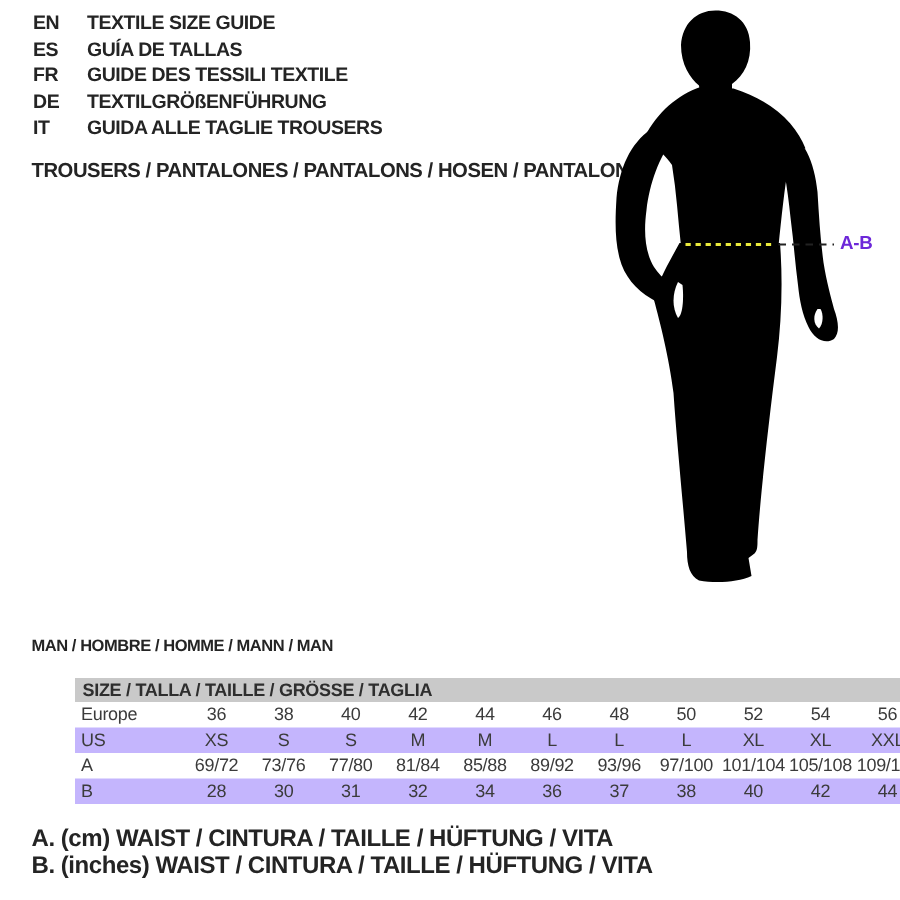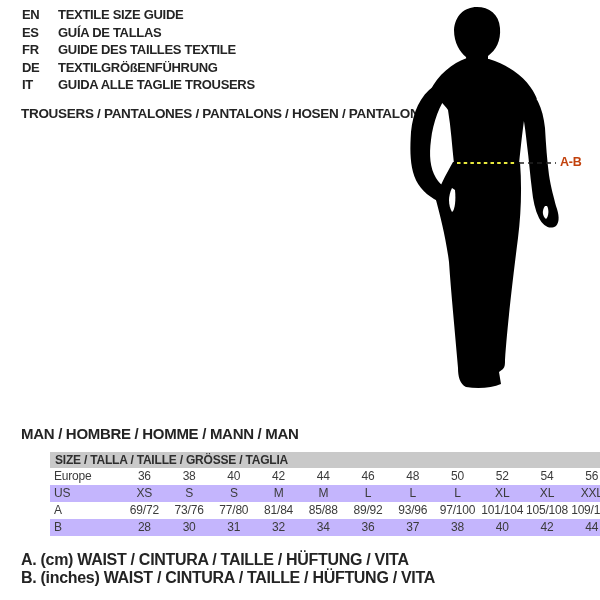--- a/index.html
+++ b/index.html
@@ -10,24 +10,24 @@
   
   .lang-block{position:absolute;left:22px;top:6px;}
   .lang-row{display:flex;height:17.5px;align-items:center;
     font-weight:bold;font-size:13px;letter-spacing:-0.3px;color:#242424;}
   .lang-code{width:36px;}
   .category{position:absolute;left:21px;top:106px;
     font-weight:bold;font-size:13.5px;letter-spacing:-0.3px;color:#242424;}
   
   .figure-svg{position:absolute;left:0;top:0;width:600px;height:600px;}
   .ab-label{position:absolute;left:560px;top:155px;font-size:12.5px;
-    font-weight:600;letter-spacing:-0.2px;color:#c2410c;}
+    font-weight:600;letter-spacing:-0.2px;color:#6d28d9;}
   
   .section-title{position:absolute;left:21px;top:425px;
-    font-weight:bold;font-size:15px;letter-spacing:-0.3px;color:#242424;}
+    font-weight:bold;font-size:11px;letter-spacing:-0.3px;color:#242424;}
   
   .size-table{position:absolute;left:18px;top:452px;width:564px;
     font-size:12px;color:#3b3b3b;letter-spacing:-0.2px;margin-left:32px;}
   .thead{background:#c9c9c9;height:16px;line-height:16px;padding-left:5px;
     font-weight:bold;font-size:12px;color:#2e2e2e;}
   .trow{display:flex;height:17px;line-height:17px;}
   .trow.alt{background:#c4b5fd;}
   .tlabel{width:72px;padding-left:4px;box-sizing:border-box;}
   .tcell{flex:1;text-align:center;}
   
@@ -41,21 +41,21 @@
   <div class="lang-row">
     <span class="lang-code">EN</span>
     <span>TEXTILE SIZE GUIDE</span>
   </div>
   <div class="lang-row">
     <span class="lang-code">ES</span>
     <span>GUÍA DE TALLAS</span>
   </div>
   <div class="lang-row">
     <span class="lang-code">FR</span>
-    <span>GUIDE DES TAILLES TEXTILE</span>
+    <span>GUIDE DES TESSILI TEXTILE</span>
   </div>
   <div class="lang-row">
     <span class="lang-code">DE</span>
     <span>TEXTILGRÖßENFÜHRUNG</span>
   </div>
   <div class="lang-row">
     <span class="lang-code">IT</span>
     <span>GUIDA ALLE TAGLIE TROUSERS</span>
   </div>
 </div>

